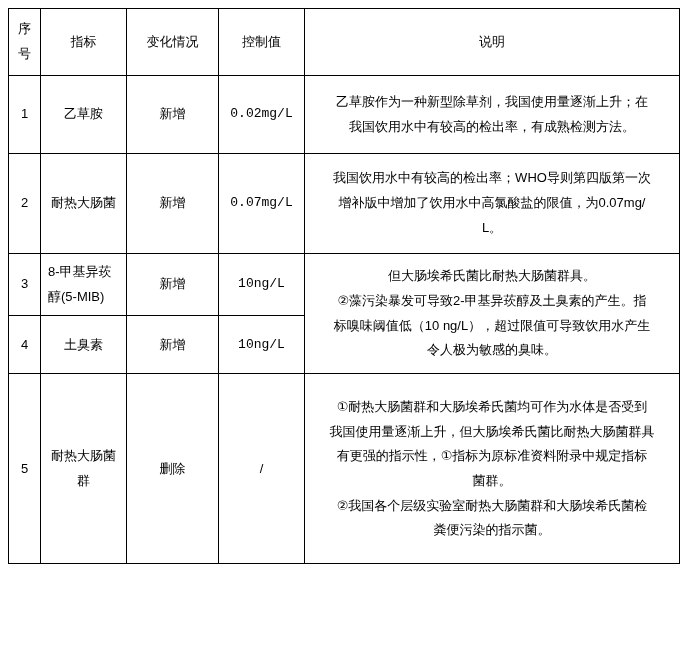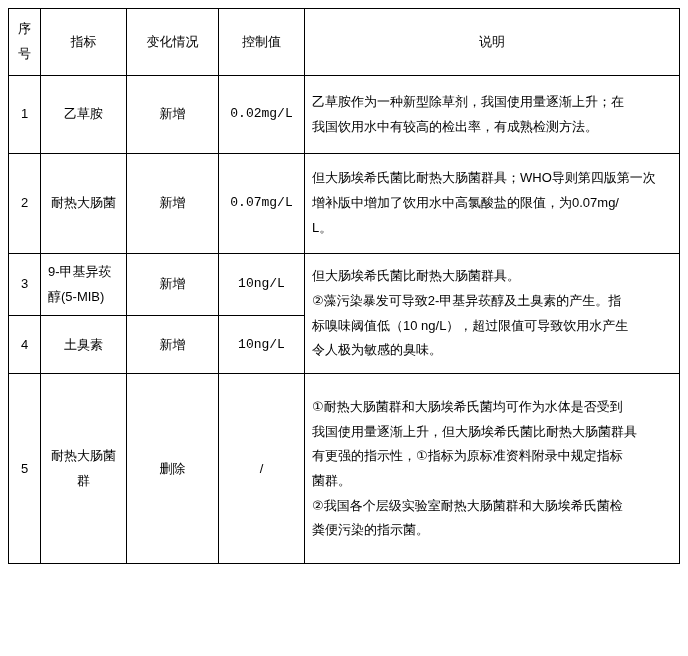--- a/index.html
+++ b/index.html
@@ -50,20 +50,21 @@
   td.center {
     text-align: center;
   }
   td.desc {
     text-align: left;
     line-height: 2.0;
     font-size: 13px;
   }
   td.desc p {
     margin: 0;
+    text-align: center;
   }
   .mono {
     font-family: Liberation Mono, monospace;
     font-size: 12px;
   }
   .idx-small {
     font-size: 12.5px;
     line-height: 1.9;
   }
   .row-h1 { height: 78px; }
@@ -108,30 +109,30 @@
           <p>我国饮用水中有较高的检出率，有成熟检测方法。</p>
         </td>
       </tr>
 
       <tr class="row-h2">
         <td class="center">2</td>
         <td class="center">耐热大肠菌</td>
         <td class="center">新增</td>
         <td class="center mono">0.07mg/L</td>
         <td class="desc">
-          <p>但大肠埃希氏菌比耐热大肠菌群具；WHO导则第四版第一次</p>
+          <p>我国饮用水中有较高的检出率；WHO导则第四版第一次</p>
           <p>增补版中增加了饮用水中高氯酸盐的限值，为0.07mg/</p>
           <p>L。</p>
         </td>
       </tr>
 
       <tr class="row-h3">
         <td class="center">3</td>
         <td class="idx-small">
-          <div>9-甲基异莰</div>
+          <div>8-甲基异莰</div>
           <div>醇(5-MIB)</div>
         </td>
         <td class="center">新增</td>
         <td class="center mono">10ng/L</td>
         <td class="desc" rowspan="2">
           <p>但大肠埃希氏菌比耐热大肠菌群具。</p>
           <p>②藻污染暴发可导致2-甲基异莰醇及土臭素的产生。指</p>
           <p>标嗅味阈值低（10 ng/L），超过限值可导致饮用水产生</p>
           <p>令人极为敏感的臭味。</p>
         </td>

